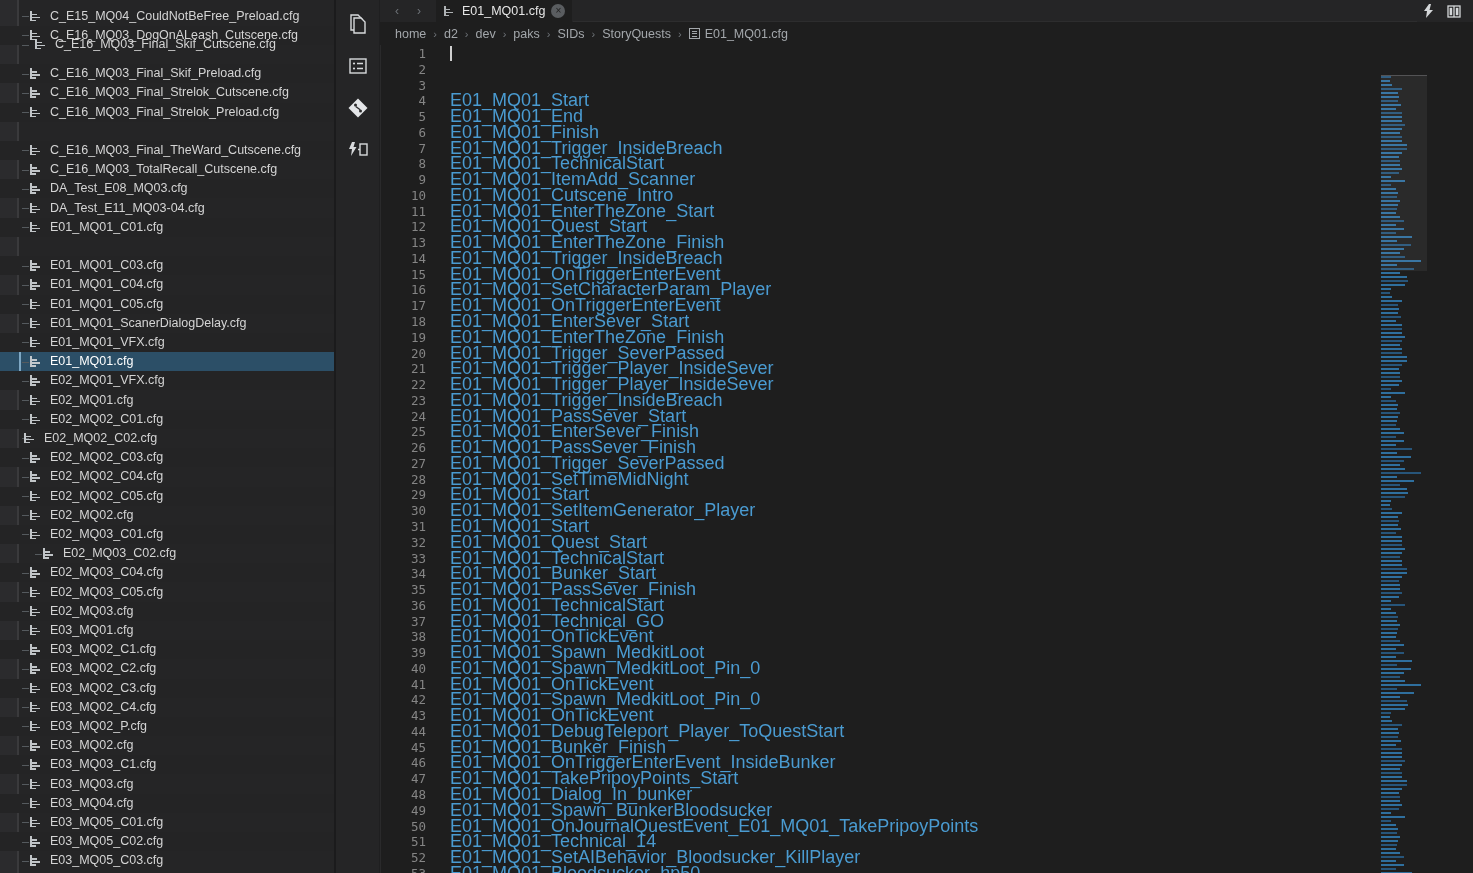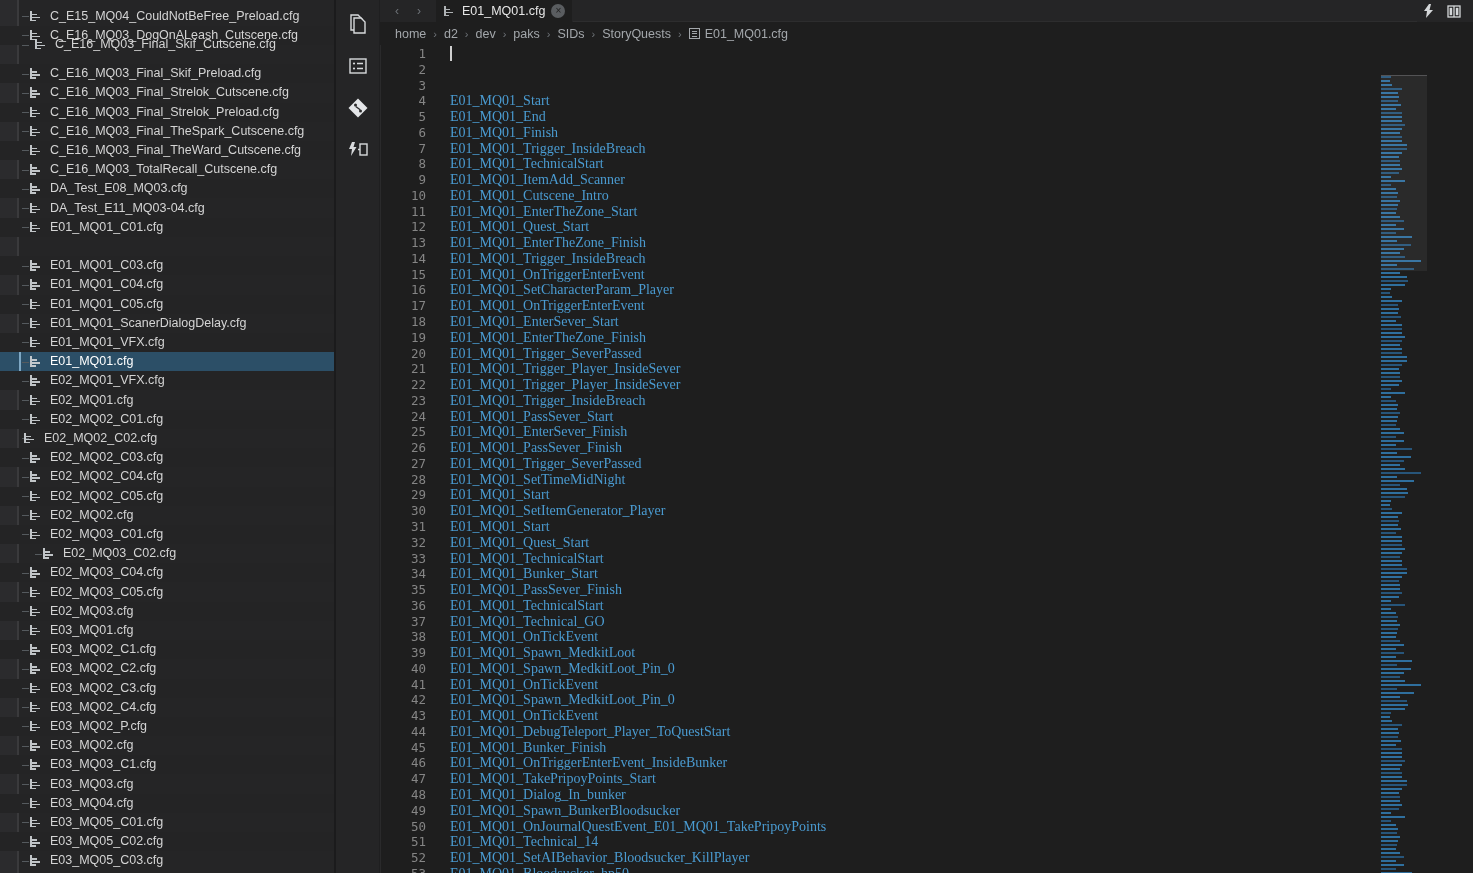--- a/index.html
+++ b/index.html
@@ -124,21 +124,21 @@
   
   #code-area { position:relative; flex:1 1 auto; display:flex; overflow:hidden; background:#1e1e1e; }
   #linenums {
     flex: 0 0 56px; width: 56px; text-align:right; padding-right: 10px;
     color:#858585; font-family:"DejaVu Sans Mono", monospace; font-size:12.5px;
     line-height: 15.77px; padding-top: 1px;
   }
   #code-fold { flex:0 0 14px; width:14px; }
   #code-text {
     position: relative; flex: 1 1 auto; overflow:hidden;
-    font-family:Liberation Serif, serif; font-size:14px;
+    font-family:Liberation Sans, sans-serif; font-size:18px;
     line-height: 15.77px; padding-top: 1px; color:#4a9bd1;
     white-space: pre;
   }
   #code-text .ln { height:15.77px; }
   #caret {
     position:absolute; left:0; top:1px; width:1.5px; height:15px; background:#cfcfcf;
   }
   #code-left-border { position:absolute; left:0; top:0; bottom:0; width:1px; background:#2a2a2b; }
 
   
@@ -219,31 +219,20 @@
         <div class="tree-row alt" style="top: 91.5px; position: absolute; left: 0px; width: 334px;">
           <span class="tree-dash"></span>
           <span class="file-ico">
             <b></b>
             <i></i>
             <i></i>
             <i></i>
             <i></i>
           </span>
           <span class="tree-label">C_E16_MQ03_Final_Strelok_Preload.cfg</span>
-        </div>
-        <div class="tree-row" style="top: 110.7px; position: absolute; left: 0px; width: 334px;">
-          <span class="tree-dash"></span>
-          <span class="file-ico">
-            <b></b>
-            <i></i>
-            <i></i>
-            <i></i>
-            <i></i>
-          </span>
-          <span class="tree-label">C_E16_MQ03_Final_TheSpark_Cutscene.cfg</span>
         </div>
         <div class="tree-row alt" style="top: 129.9px; position: absolute; left: 0px; width: 334px;">
           <span class="tree-dash"></span>
           <span class="file-ico">
             <b></b>
             <i></i>
             <i></i>
             <i></i>
             <i></i>
           </span>

